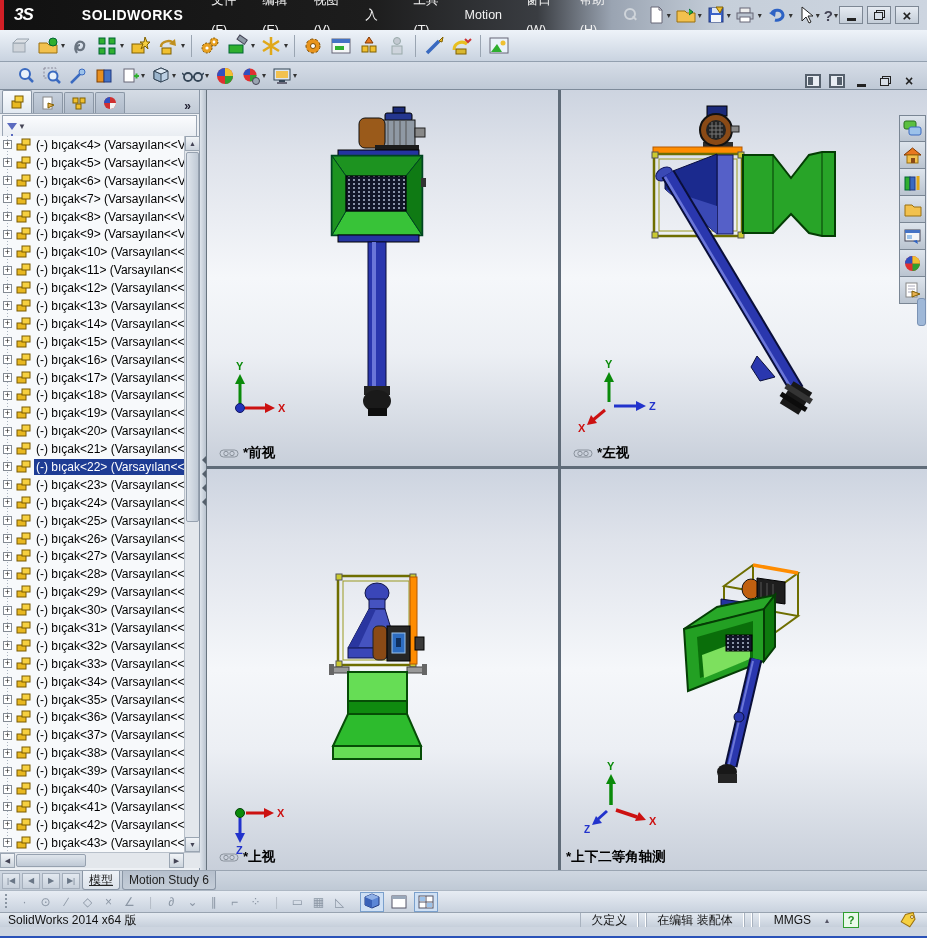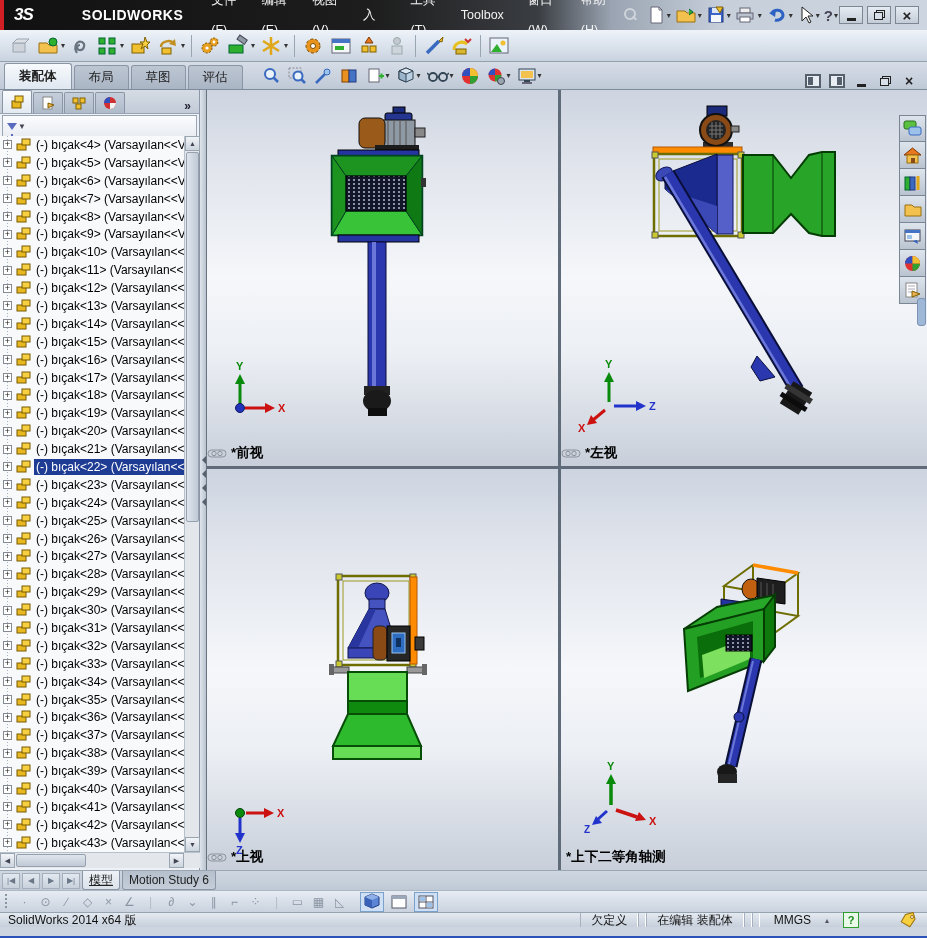--- a/index.html
+++ b/index.html
@@ -88,21 +88,21 @@
   .split-arrows{position:absolute;left:0;top:366px;width:7px;display:flex;flex-direction:column;gap:6px;align-items:center;}
   .sarrow{width:0;height:0;border-top:4px solid transparent;border-bottom:4px solid transparent;border-right:4px solid #55606c;}
 
   
   .vparea{position:absolute;left:207px;top:90px;width:720px;height:780px;background:#5f6b78;}
   .vp{position:absolute;background:linear-gradient(180deg,#cdd4e0 0%,#dfe3eb 18%,#f5f7fa 50%,#eceff4 70%,#c8cfda 100%);overflow:hidden;}
   .vp-front{left:0;top:0;width:351px;height:376px;}
   .vp-left{left:354px;top:0;width:366px;height:376px;}
   .vp-top{left:0;top:379px;width:351px;height:401px;}
   .vp-iso{left:354px;top:379px;width:366px;height:401px;}
-  .vp-label{position:absolute;left:0;bottom:4px;display:flex;align-items:center;gap:4px;}
+  .vp-label{position:absolute;left:12px;bottom:4px;display:flex;align-items:center;gap:4px;}
   .vp-label span{font-size:13.5px;font-weight:bold;color:#000;}
   .vp svg.model{position:absolute;left:0;top:0;}
 
   
   .taskpane{position:absolute;left:899px;top:115px;width:27px;}
   .tpbtn{width:27px;height:27px;border:1px solid #7a8694;border-top:none;background:linear-gradient(180deg,#dde4ec,#bac4d0);
     display:flex;align-items:center;justify-content:center;}
   .tpbtn:first-child{border-top:1px solid #7a8694;}
   .tp-sliver{position:absolute;left:917px;top:298px;width:9px;height:28px;background:#9fb8d8;border:1px solid #7a92b4;border-radius:3px;}
 
@@ -147,21 +147,21 @@
     <span class="mark">3S</span>
     <span class="name">SOLIDWORKS</span>
   </div>
   <div class="menubar">
 
   <span class="menu-item">文件(F)</span>
       <span class="menu-item">编辑(E)</span>
       <span class="menu-item">视图(V)</span>
       <span class="menu-item">插入(I)</span>
       <span class="menu-item">工具(T)</span>
-      <span class="menu-item">Toolbox</span>
+      <span class="menu-item">Motion</span>
       <span class="menu-item">窗口(W)</span>
       <span class="menu-item">帮助(H)</span>
     </div>
   <div class="search-pin"></div>
   <div class="qat">
     <div class="qbtn">
       <svg width="20" height="20">
           <path d="M5 2h8l3 3v13H5z" fill="#fff" stroke="#667"></path>
           <path d="M13 2v3h3" fill="none" stroke="#667"></path>
         </svg>
@@ -331,27 +331,20 @@
   <div class="tbtn">
       <svg width="24" height="24">
         <rect x="3" y="4" width="18" height="15" fill="#eaf2fa" stroke="#667"></rect>
         <polygon points="4,18 10,10 15,18" fill="#2faf2f"></polygon>
         <circle cx="16" cy="9" r="2.5" fill="#f0c030"></circle>
       </svg>
     </div>
 </div>
 
 <div class="tabrow">
-  <div class="cmdtabs">
-
-  <div class="cmdtab active">装配体</div>
-      <div class="cmdtab">布局</div>
-      <div class="cmdtab">草图</div>
-      <div class="cmdtab">评估</div>
-    </div>
   <div class="hud">
     <div class="tbtn">
         <svg width="20" height="20">
           <circle cx="9" cy="8" r="5" fill="#eaf2fa" stroke="#3a6ac0" stroke-width="2"></circle>
           <line x1="12.5" y1="11.5" x2="17" y2="16" stroke="#3a6ac0" stroke-width="2.5"></line>
         </svg>
       </div>
     <div class="tbtn">
         <svg width="20" height="20">
           <rect x="2" y="2" width="12" height="10" fill="none" stroke="#889" stroke-dasharray="2 1.5"></rect>

